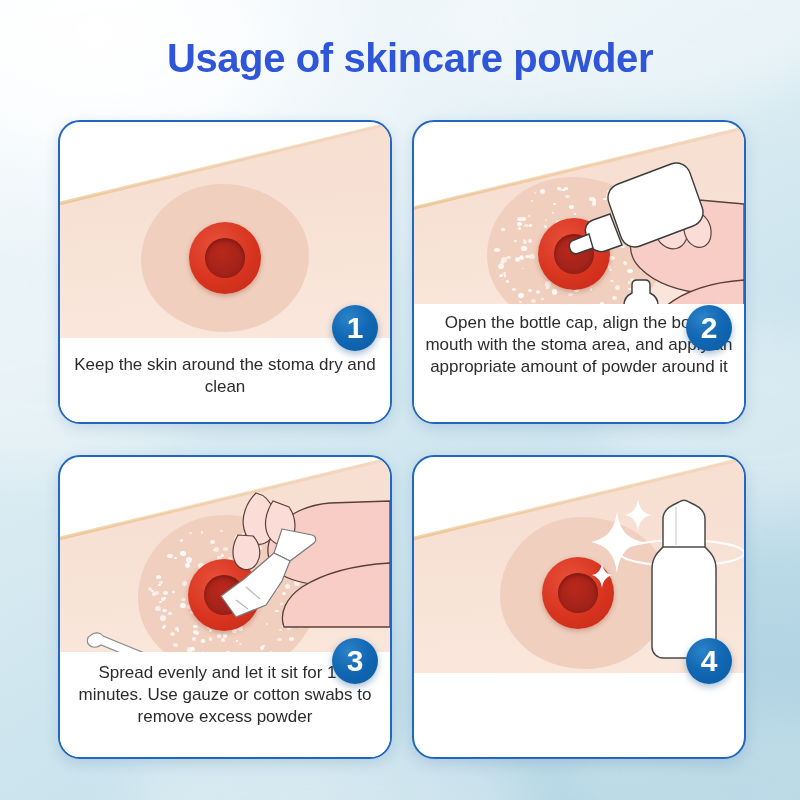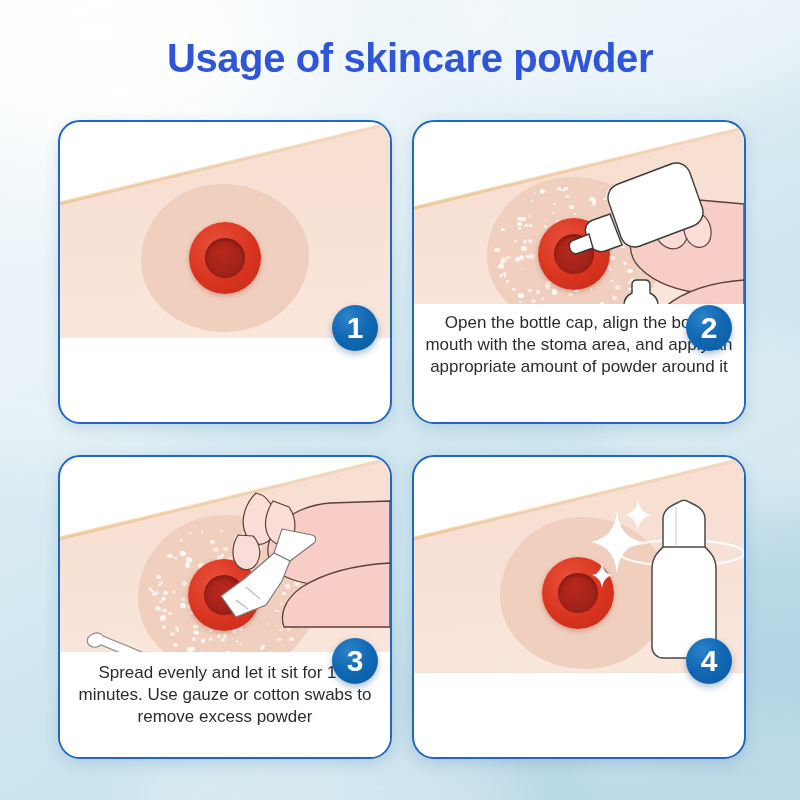--- a/index.html
+++ b/index.html
@@ -118,20 +118,21 @@
   <div class="card p1">
     <div class="scene">
       <div class="skin"></div>
       <div class="skin-edge"></div>
       <div class="blob" style="left:81px;top:62px;"></div>
       <div class="stoma" style="left:129px;top:100px;">
         <div class="stoma-in"></div>
       </div>
     </div>
     <div class="badge b1">1</div>
+    <div class="caption cap1">Keep the skin around the stoma dry and clean</div>
   </div>
 
   <div class="card p2">
     <div class="scene">
       <div class="skin p2"></div>
       <div class="skin-edge p2"></div>
       <div class="blob" style="left:73px;top:55px;width:176px;height:152px;"></div>
       <div class="powder" id="pw2" style="left:73px;top:55px;width:176px;height:152px;">
           <i style="left: 151.758px; top: 89.2912px; width: 3.13515px; height: 3.01121px; opacity: 0.82;"></i>
           <i style="left: 127.339px; top: 126.71px; width: 3.62083px; height: 2.27032px; opacity: 0.88;"></i>

